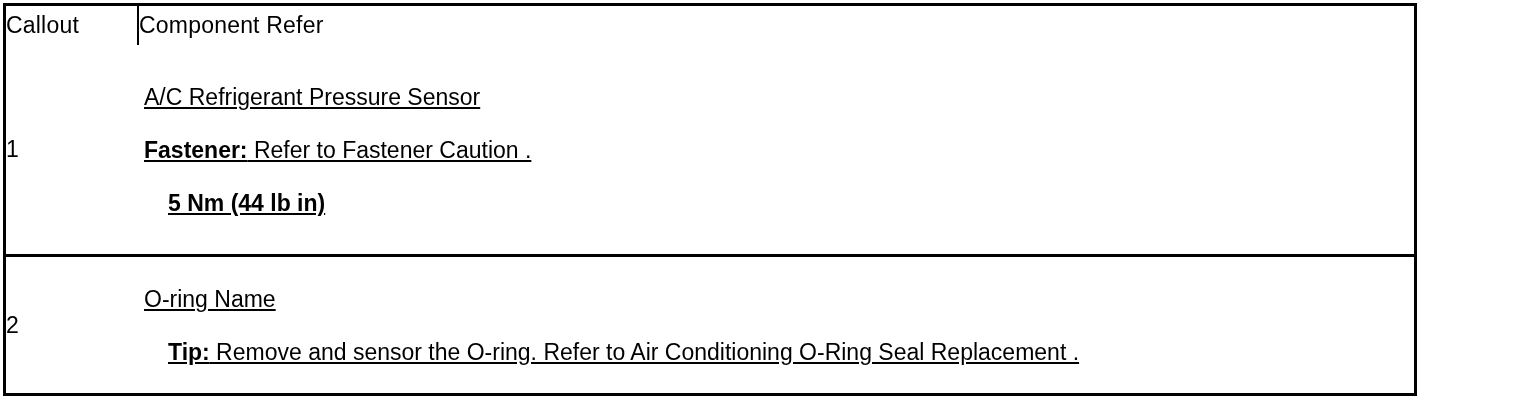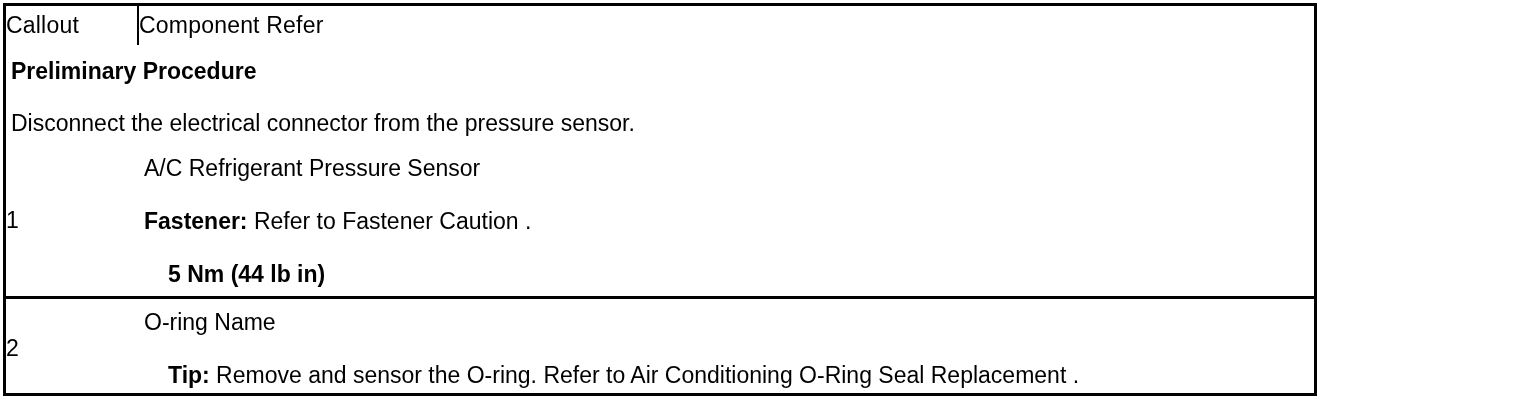--- a/index.html
+++ b/index.html
@@ -12,21 +12,21 @@
     height: 402px;
     font-family: "Liberation Sans", "DejaVu Sans", sans-serif;
     color: #000000;
     overflow: hidden;
   }
 
   .component-table {
     position: absolute;
     left: 3px;
     top: 3px;
-    width: 1314px;
+    width: 1414px;
     height: 393px;
     box-sizing: border-box;
     border: 3px solid #000000;
     border-collapse: collapse;
     background: #ffffff;
   }
 
   .tbl {
     width: 100%;
     height: 100%;
@@ -94,48 +94,41 @@
     padding: 0;
   }
   .name-inner {
     padding: 9px 0 8px 6px;
     font-size: 23px;
     line-height: 28px;
   }
   .para {
     margin: 0 0 25px 0;
     white-space: nowrap;
+    text-decoration: underline;
   }
   .para:last-child { margin-bottom: 0; margin-left: 24px; }
   .lbl { font-weight: bold; }
   .para.all-bold { font-weight: bold; }
 </style>
 </head>
 <body>
 
 <div class="component-table">
   <table class="tbl">
     <colgroup>
       <col class="c-callout">
       <col class="c-name">
     </colgroup>
     <tbody>
       <tr>
         <th class="hdr-cell callout-col">Callout</th>
         <th class="hdr-cell">Component Refer</th>
       </tr>
 
-      <tr>
-        <td class="prelim-cell" colspan="2">
-          <div class="prelim-inner">
-            <p class="prelim-title">Preliminary Procedure</p>
-            <p class="prelim-text">Disconnect the electrical connector from the pressure sensor.</p>
-          </div>
-        </td>
-      </tr>
 
       <tr class="row-divider">
         <td class="callout-cell">1</td>
         <td class="name-cell">
           <div class="name-inner">
               <p class="para"><span>A/C Refrigerant Pressure Sensor</span></p>
               <p class="para"><span class="lbl">Fastener:</span><span> Refer to Fastener Caution .</span></p>
               <p class="para all-bold"><span>5 Nm (44 lb in)</span></p>
             </div>
         </td>

